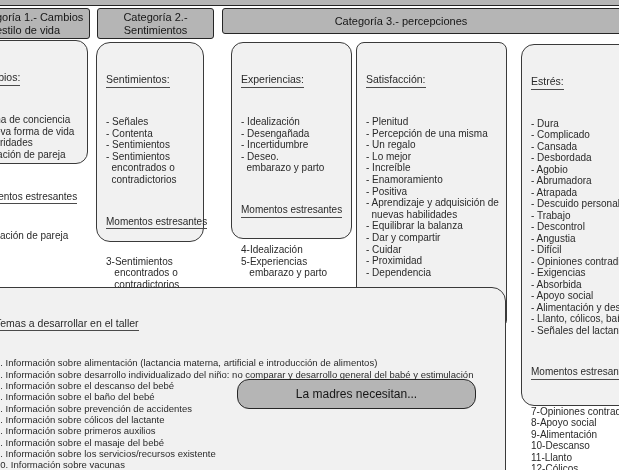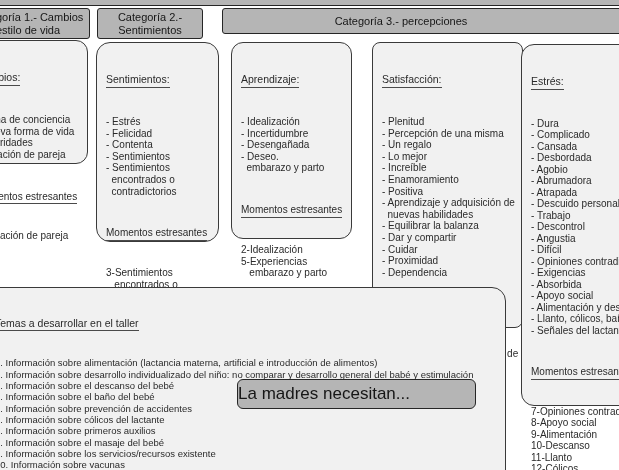--- a/index.html
+++ b/index.html
@@ -11,52 +11,52 @@
   .top-strip{
     position:absolute;left:-5px;top:-1px;width:630px;height:7px;
     background:#b5b5b5;border:1.5px solid #262626;box-sizing:border-box;
   }
   .hdr{
     position:absolute;background:#b5b5b5;border:1.6px solid #262626;border-radius:3px;
     display:flex;align-items:center;justify-content:center;text-align:center;
     font-size:11px;line-height:13px;color:#161616;box-sizing:border-box;
   }
   .hdr1{left:-34px;top:8px;width:124px;height:31px;}
-  .hdr2{left:97px;top:8px;width:106px;height:31px;justify-content:flex-end;}
+  .hdr2{left:97px;top:8px;width:117px;height:31px;justify-content:flex-end;}
   .hdr3{left:222px;top:8px;width:403px;height:26px;padding-right:45px;}
   .box{
     position:absolute;background:#f1f1f1;border:1.3px solid #3a3a3a;border-radius:14px;
     font-size:10px;line-height:11.6px;white-space:pre;box-sizing:border-box;
     padding:8px 4px 0 9px;color:#2a2a2a;
   }
   .box-title{
     display:inline-block;border-bottom:1px solid #4a4a4a;padding-bottom:1px;
     margin-bottom:5px;font-size:10.5px;
   }
   .sub{
     display:inline-block;border-bottom:1px solid #4a4a4a;padding-bottom:1px;
     margin-top:7px;margin-bottom:3px;
   }
   .box-cambios{left:-34px;top:40px;width:122px;height:124px;border-radius:12px;}
-  .box-sentimientos{left:96px;top:42px;width:123px;height:200px;}
+  .box-sentimientos{left:96px;top:42px;width:108px;height:200px;}
   .box-expectativas{left:231px;top:42px;width:121px;height:197px;border-radius:12px;}
-  .box-satisfaccion{left:356px;top:42px;width:151px;height:286px;border-radius:8px;margin-left:16px;}
+  .box-satisfaccion{left:356px;top:42px;width:151px;height:286px;border-radius:8px;}
   .box-estres{left:521px;top:44px;width:118px;height:362px;border-radius:13px;line-height:11.5px;}
   .workshop{
     position:absolute;left:-14px;top:287px;width:520px;height:200px;
     background:#f1f1f1;border:1.3px solid #3a3a3a;border-radius:14px;
     box-sizing:border-box;padding:7px 0 0 8px;white-space:pre;overflow:hidden;
     font-size:9.5px;line-height:11.3px;color:#2a2a2a;
   }
   .workshop .box-title{font-size:10.5px;margin-bottom:4px;}
   .center-box{
     position:absolute;left:237px;top:379px;width:239px;height:30px;
-    background:#b5b5b5;border:1.6px solid #262626;border-radius:6px;
-    display:flex;align-items:center;justify-content:flex-start;
-    font-size:17px;color:#161616;box-sizing:border-box;
+    background:#b5b5b5;border:1.6px solid #262626;border-radius:12px;
+    display:flex;align-items:center;justify-content:center;
+    font-size:12px;color:#161616;box-sizing:border-box;
   }
   .line{white-space:pre;}
 </style>
 </head>
 <body>
 
 <div class="top-strip"></div>
 
 <div class="hdr hdr1">
   <span>Categoría 1.- Cambios estilo de vida</span>
@@ -70,30 +70,30 @@
 
 <div class="box box-cambios">
   <div><span class="box-title">Cambios:</span></div>
   <div><div class="line">- Toma de conciencia</div><div class="line">- Nueva forma de vida</div><div class="line">- Prioridades</div><div class="line">- Relación de pareja</div></div>
   <div><span class="sub">Momentos estresantes</span></div>
   <div><div class="line">1-Relación de pareja</div></div>
 </div>
 
 <div class="box box-sentimientos">
   <div><span class="box-title">Sentimientos:</span></div>
-  <div><div class="line">- Estrés</div><div class="line">- Felicidad</div><div class="line">- Contenta</div><div class="line">- Sentimientos</div><div class="line">- Sentimientos</div><div class="line">  encontrados o</div><div class="line">  contradictorios</div></div>
+  <div><div class="line">- Señales</div><div class="line">- Contenta</div><div class="line">- Sentimientos</div><div class="line">- Sentimientos</div><div class="line">  encontrados o</div><div class="line">  contradictorios</div></div>
   <div><span class="sub">Momentos estresantes</span></div>
   <div><div class="line">3-Sentimientos</div><div class="line">   encontrados o</div><div class="line">   contradictorios</div></div>
 </div>
 
 <div class="box box-expectativas">
-  <div><span class="box-title">Aprendizaje:</span></div>
-  <div><div class="line">- Idealización</div><div class="line">- Incertidumbre</div><div class="line">- Desengañada</div><div class="line">- Deseo.</div><div class="line">  embarazo y parto</div></div>
+  <div><span class="box-title">Experiencias:</span></div>
+  <div><div class="line">- Idealización</div><div class="line">- Desengañada</div><div class="line">- Incertidumbre</div><div class="line">- Deseo.</div><div class="line">  embarazo y parto</div></div>
   <div><span class="sub">Momentos estresantes</span></div>
-  <div><div class="line">2-Idealización</div><div class="line">5-Experiencias</div><div class="line">   embarazo y parto</div></div>
+  <div><div class="line">4-Idealización</div><div class="line">5-Experiencias</div><div class="line">   embarazo y parto</div></div>
 </div>
 
 <div class="box box-satisfaccion">
   <div><span class="box-title">Satisfacción:</span></div>
   <div><div class="line">- Plenitud</div><div class="line">- Percepción de una misma</div><div class="line">- Un regalo</div><div class="line">- Lo mejor</div><div class="line">- Increíble</div><div class="line">- Enamoramiento</div><div class="line">- Positiva</div><div class="line">- Aprendizaje y adquisición de</div><div class="line">  nuevas habilidades</div><div class="line">- Equilibrar la balanza</div><div class="line">- Dar y compartir</div><div class="line">- Cuidar</div><div class="line">- Proximidad</div><div class="line">- Dependencia</div></div>
   <div><span class="sub">Momentos estresantes</span></div>
   <div><div class="line">6-Aprendizaje y adquisición de</div><div class="line">   nuevas habilidades</div></div>
 </div>
 
 <div class="box box-estres">

